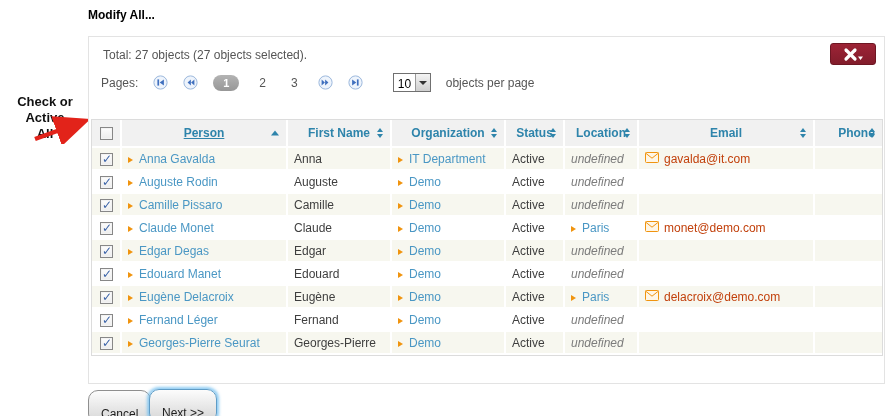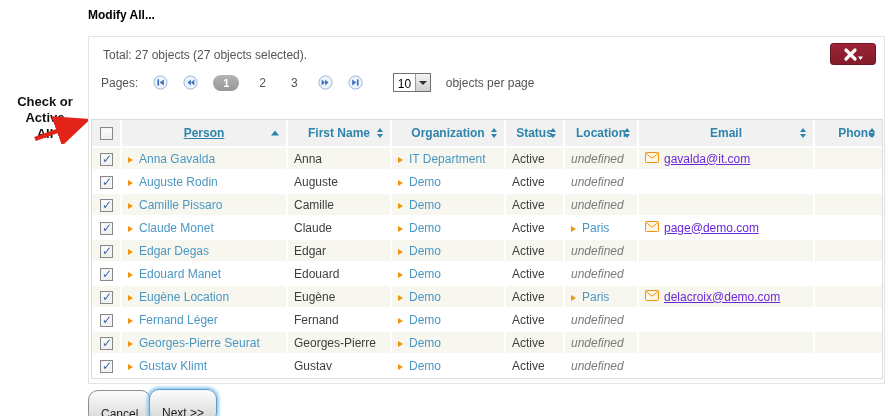--- a/index.html
+++ b/index.html
@@ -62,21 +62,21 @@
     background:linear-gradient(#fdfdfd,#ededed); box-shadow:inset 0 0 0 1px #f3f3f3;
     vertical-align:middle; position:relative; cursor:pointer; }
   .checkbox.checked::after { content:"✓"; position:absolute; left:0; top:-2px; width:13px;
     text-align:center; font-size:12px; font-weight:bold; color:#3b63a8; }
 
   .bullet { display:inline-block; width:0; height:0; border-left:5px solid #f0940f;
     border-top:3.5px solid transparent; border-bottom:3.5px solid transparent; margin-right:6px; }
   .link { color:#4a97c4; cursor:pointer; }
   .undef { font-style:italic; color:#7c7c7c; }
   .email-cell { display:flex; align-items:center; gap:5px; }
-  .email-text { color:#6d28d9;text-decoration:underline; }
+  .email-text { color:#c2410c; }
 
   
   .btn-std { position:absolute; height:22px; padding:16px 12px; font-size:12px; color:#1e1e1e;
     background:linear-gradient(#fcfcfc,#d5d5d5); border:1px solid #8f8f8f; border-radius:10px;
     font-family:inherit; cursor:pointer; }
   .btn-cancel { left:88px; top:390px; }
   .btn-next { left:149px; top:389px; height:32px; border-color:#5f9cc6;
     box-shadow:0 0 3px 2px rgba(125,195,240,.85); }
 </style>
 </head>
@@ -262,21 +262,21 @@
             <td><span>Claude</span></td>
             <td><span class="bullet"></span><span class="link">Demo</span></td>
             <td><span>Active</span></td>
             <td><span class="bullet"></span><span class="link">Paris</span></td>
             <td>
               <span class="email-cell">
                 <span><svg width="14" height="11" viewBox="0 0 14 11">
                     <rect x="0.5" y="0.5" width="13" height="10" rx="1" fill="#fff6e6" stroke="#f0940f"></rect>
                     <path d="M0.5 1 L7 6.2 L13.5 1" fill="none" stroke="#f0940f"></path>
                   </svg></span>
-                <span class="email-text">page@demo.com</span>
+                <span class="email-text">monet@demo.com</span>
               </span>
             </td>
             <td><span></span></td>
           </tr>
           <tr class="stripe">
             <td class="center"><span class="checkbox checked"></span></td>
             <td><span class="bullet"></span><span class="link">Edgar Degas</span></td>
             <td><span>Edgar</span></td>
             <td><span class="bullet"></span><span class="link">Demo</span></td>
             <td><span>Active</span></td>
@@ -289,21 +289,21 @@
             <td><span class="bullet"></span><span class="link">Edouard Manet</span></td>
             <td><span>Edouard</span></td>
             <td><span class="bullet"></span><span class="link">Demo</span></td>
             <td><span>Active</span></td>
             <td><span class="undef">undefined</span></td>
             <td></td>
             <td><span></span></td>
           </tr>
           <tr class="stripe">
             <td class="center"><span class="checkbox checked"></span></td>
-            <td><span class="bullet"></span><span class="link">Eugène Location</span></td>
+            <td><span class="bullet"></span><span class="link">Eugène Delacroix</span></td>
             <td><span>Eugène</span></td>
             <td><span class="bullet"></span><span class="link">Demo</span></td>
             <td><span>Active</span></td>
             <td><span class="bullet"></span><span class="link">Paris</span></td>
             <td>
               <span class="email-cell">
                 <span><svg width="14" height="11" viewBox="0 0 14 11">
                     <rect x="0.5" y="0.5" width="13" height="10" rx="1" fill="#fff6e6" stroke="#f0940f"></rect>
                     <path d="M0.5 1 L7 6.2 L13.5 1" fill="none" stroke="#f0940f"></path>
                   </svg></span>
@@ -325,29 +325,19 @@
           <tr class="stripe">
             <td class="center"><span class="checkbox checked"></span></td>
             <td><span class="bullet"></span><span class="link">Georges-Pierre Seurat</span></td>
             <td><span>Georges-Pierre</span></td>
             <td><span class="bullet"></span><span class="link">Demo</span></td>
             <td><span>Active</span></td>
             <td><span class="undef">undefined</span></td>
             <td></td>
             <td><span></span></td>
           </tr>
-          <tr>
-            <td class="center"><span class="checkbox checked"></span></td>
-            <td><span class="bullet"></span><span class="link">Gustav Klimt</span></td>
-            <td><span>Gustav</span></td>
-            <td><span class="bullet"></span><span class="link">Demo</span></td>
-            <td><span>Active</span></td>
-            <td><span class="undef">undefined</span></td>
-            <td></td>
-            <td><span></span></td>
-          </tr>
         </tbody>
     </table>
   </div>
 </div>
 
 <button class="btn-std btn-cancel">Cancel</button>
 <button class="btn-std btn-next">Next &gt;&gt;</button>
 
 </body></html>

